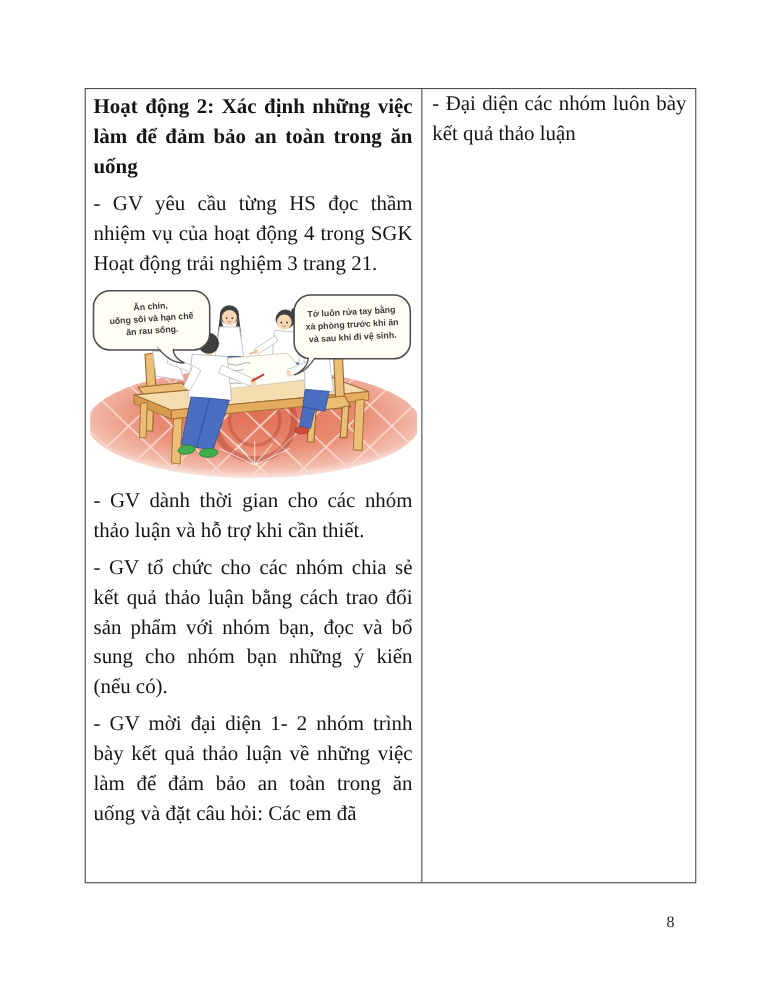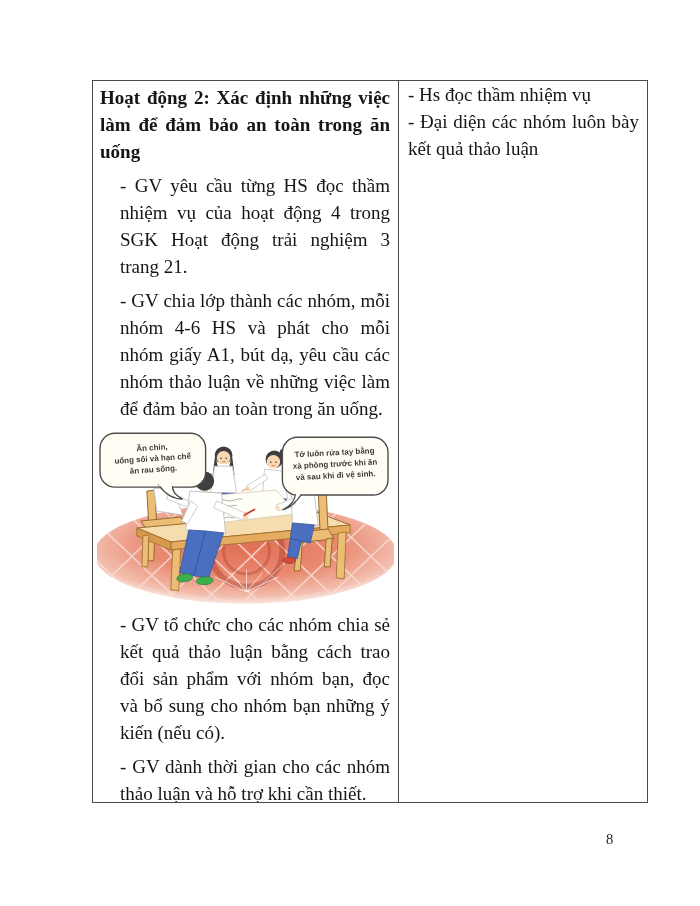--- a/index.html
+++ b/index.html
@@ -2,47 +2,46 @@
 <html><head>
 <meta charset="utf-8">
 <style>
   html,body{margin:0;padding:0;}
   body{
     width:700px;height:906px;background:#ffffff;
     font-family:"Liberation Serif", serif;color:#151515;
   }
   .page{position:relative;width:700px;height:906px;background:#ffffff;overflow:hidden;}
   .lesson-table{
-    position:absolute;left:92px;top:80px;width:556px;height:723px;
+    position:absolute;left:77px;top:80px;width:556px;height:723px;
     border:1px solid #4a4a4a;display:flex;box-sizing:border-box;background:#fff;
   }
   .col{box-sizing:border-box;height:100%;overflow:hidden;font-size:19px;line-height:27px;}
   .col.left{width:306px;border-right:1px solid #4a4a4a;padding:3px 8px 0 7px;}
   .col.right{flex:1;padding:0 8px 0 9px;}
   .col p{margin:0;text-align:justify;}
   .col.left h3{font-size:19px;line-height:27px;margin:0;font-weight:700;text-align:justify;}
-  .col.left p{margin-top:7px;margin-left:20px;}
+  .col.left p{margin-top:7px;}
   figure.illus{margin:7px 0 0 -3px;padding:0;width:297px;height:175px;}
   .rp1{margin-top:109px;}
   .rp2{margin-top:30px;}
   .rp3{margin-top:224px;}
   .rp4{margin-top:139px;}
   .page-number{position:absolute;top:831px;left:606px;font-size:14.5px;color:#222;}
   .bubble-text{font-family:"Liberation Sans", sans-serif;font-size:8px;font-weight:600;fill:#3b3b3b;}
 </style>
 </head>
 <body>
 
 <div class="page">
   <div class="lesson-table">
 
     <div class="col left">
       <h3>Hoạt động 2: Xác định những việc làm để đảm bảo an toàn trong ăn uống</h3>
       <p>- GV yêu cầu từng HS đọc thầm nhiệm vụ của hoạt động 4 trong SGK Hoạt động trải nghiệm 3 trang 21.</p>
-      <p>- GV chia lớp thành các nhóm, mỗi nhóm 4-6 HS và phát cho mỗi nhóm giấy A1, bút dạ, yêu cầu các nhóm thảo luận về những việc làm để đảm bảo an toàn trong ăn uống.</p>
 
       <figure class="illus">
         <svg width="297" height="175" viewBox="0 0 298 175" xmlns="http://www.w3.org/2000/svg">
           <defs>
             <radialGradient id="fg" cx="0.5" cy="0.42" r="0.62">
               <stop offset="0" stop-color="#e06f55"></stop>
               <stop offset="0.5" stop-color="#e98a71"></stop>
               <stop offset="0.82" stop-color="#f3bdad"></stop>
               <stop offset="1" stop-color="#ffffff"></stop>
             </radialGradient>
@@ -204,26 +203,25 @@
             <rect x="197" y="60" width="14" height="5" fill="#fffdf4"></rect>
             <g transform="rotate(-3 239 37)" text-anchor="middle">
               <text class="bubble-text" x="239" y="26">Tớ luôn rửa tay bằng</text>
               <text class="bubble-text" x="239" y="37.5">xà phòng trước khi ăn</text>
               <text class="bubble-text" x="239" y="49">và sau khi đi vệ sinh.</text>
             </g>
           </g>
         </svg>
       </figure>
 
+      <p>- GV dành thời gian cho các nhóm thảo luận và hỗ trợ khi cần thiết.</p>
       <p>- GV tổ chức cho các nhóm chia sẻ kết quả thảo luận bằng cách trao đổi sản phẩm với nhóm bạn, đọc và bổ sung cho nhóm bạn những ý kiến (nếu có).</p>
-      <p>- GV dành thời gian cho các nhóm thảo luận và hỗ trợ khi cần thiết.</p>
       <p>- GV mời đại diện 1- 2 nhóm trình bày kết quả thảo luận về những việc làm để đảm bảo an toàn trong ăn uống và đặt câu hỏi: Các em đã</p>
     </div>
 
     <div class="col right">
-      <p class="rp1">- Hs đọc thầm nhiệm vụ</p>
       <p class="rp4">- Đại diện các nhóm luôn bày kết quả thảo luận</p>
     </div>
 
   </div>
 
   <div class="page-number">8</div>
 </div>
 
 </body></html>

